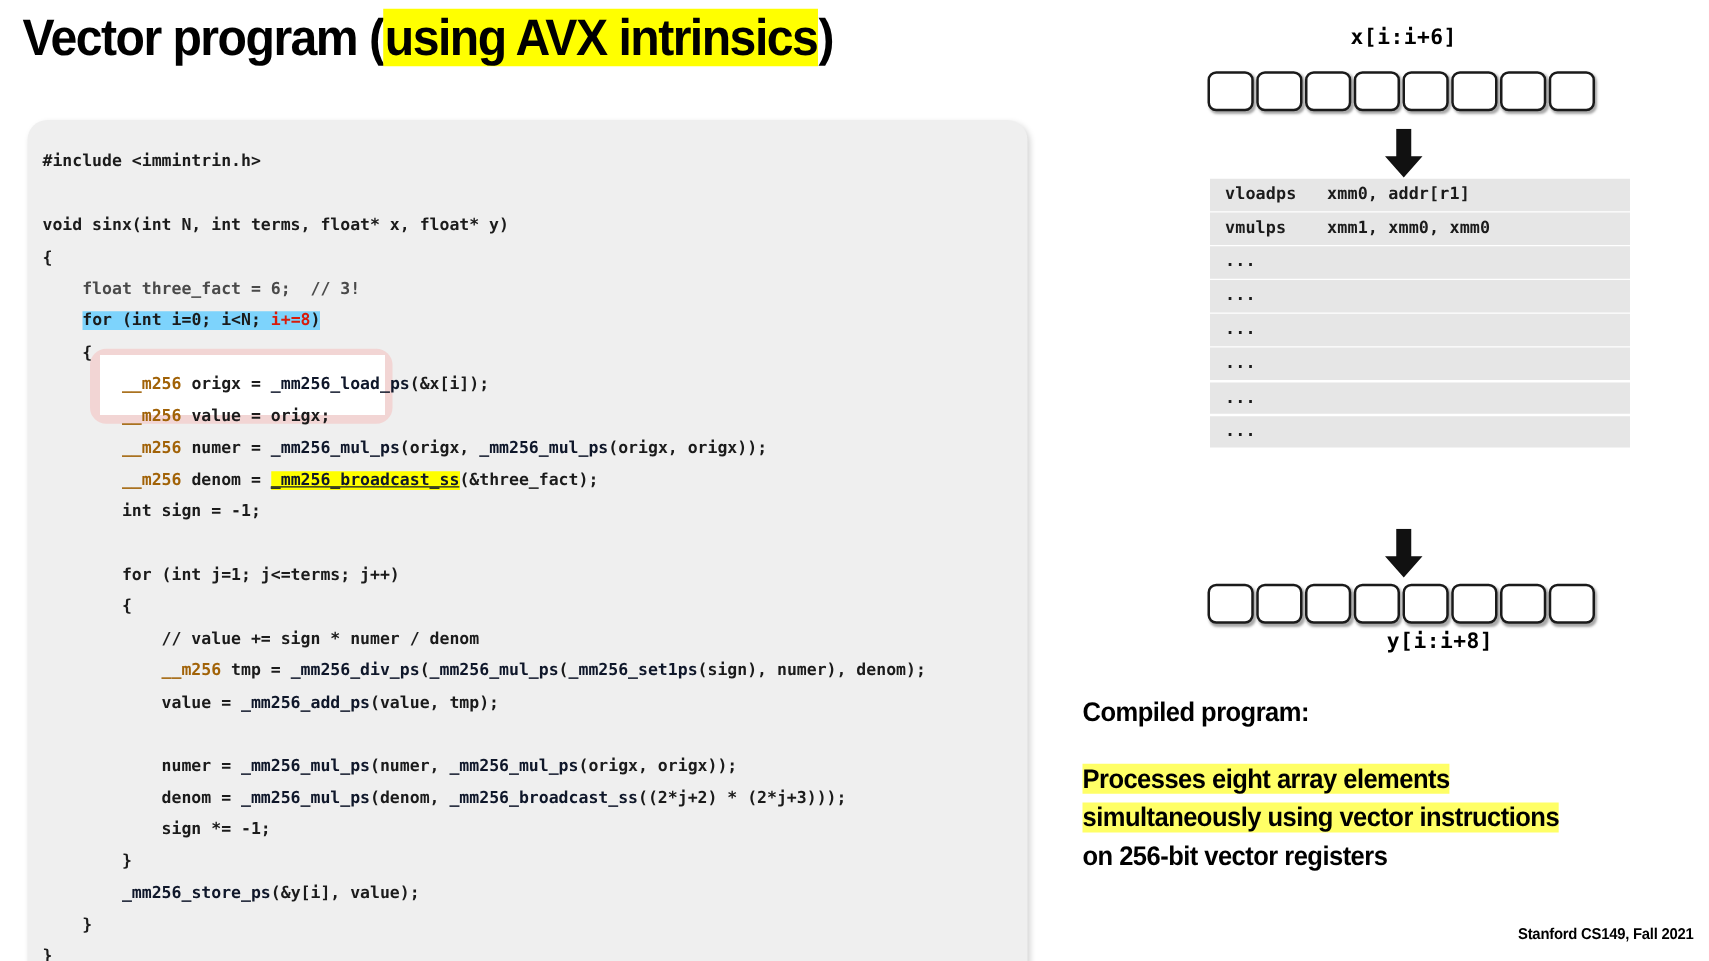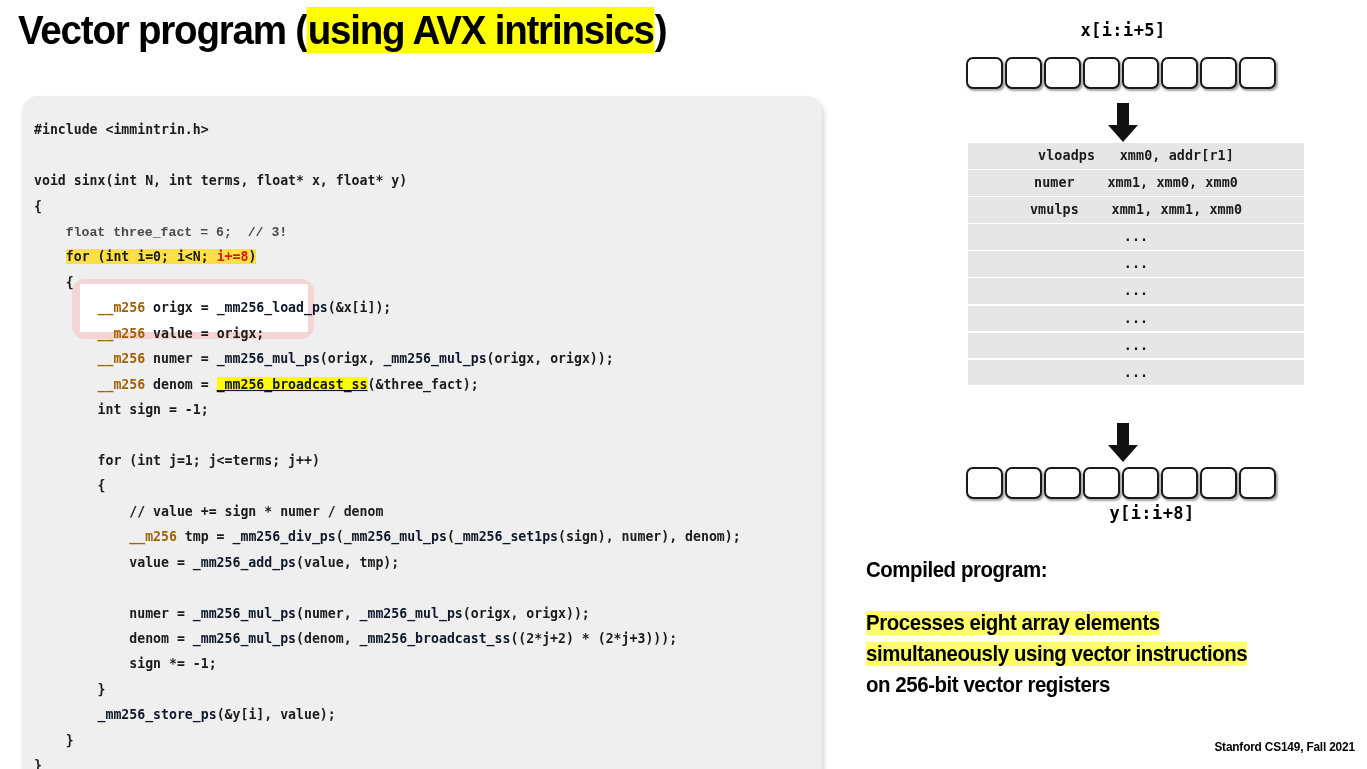--- a/index.html
+++ b/index.html
@@ -55,23 +55,23 @@
     font-size: 13.2px;
     font-weight: bold;
     line-height: 25.45px;
     color: #1b1b1b;
     white-space: pre;
     letter-spacing: 0px;
   }
   #code-lines .ln { height: 25.45px; }
   .t-type   { color: #a16207; }
   .t-fn     { color: #0f172a; }
-  .t-dim    { color: #4a4a4a; font-family: Liberation Mono, monospace; }
+  .t-dim    { color: #4a4a4a; }
   .t-red    { color: #d81b0a; }
-  .t-yel    { background: #fde047; }
+  .t-yel    { background: #7dd3fc; }
   .t-yel-u  { background: #ffff00; }
 
   
   #pink-blob {
     position: absolute;
     left: 50px;
     top: 183px;
     width: 242px;
     height: 60px;
     background: #f2d5d4;
@@ -138,23 +138,23 @@
   .instr-row {
     height: 25.5px;
     background: #e6e6e6;
     margin-bottom: 1.6px;
     font-family: "DejaVu Sans Mono", monospace;
     font-weight: bold;
     font-size: 13.4px;
     color: #1b1b1b;
     white-space: pre;
     line-height: 25.5px;
+    padding-left: 12px;
     box-sizing: border-box;
     letter-spacing: 0.1px;
-    text-align: center;
   }
 
   
   .note {
     position: absolute;
     font-family: "Liberation Sans", sans-serif;
     font-weight: bold;
     color: #000000;
     white-space: nowrap;
     letter-spacing: -0.45px;
@@ -182,43 +182,42 @@
 <body>
 
 <div id="slide-title"><span>Vector program (</span><span class="hl">using AVX intrinsics</span><span>)</span></div>
 
 <div id="code-panel">
   <div id="pink-blob"></div>
   <div id="pink-inner"></div>
   <pre id="code-lines"><div class="ln">#include &lt;immintrin.h&gt;</div><div class="ln">&nbsp;</div><div class="ln">void sinx(int N, int terms, float* x, float* y)</div><div class="ln">{</div><div class="ln"><span class="t-dim">    float three_fact = 6;  // 3!</span></div><div class="ln">    <span class="t-yel">for (int i=0; i&lt;N; <span class="t-red">i+=8</span>)</span></div><div class="ln">    {</div><div class="ln">        <span class="t-type">__m256</span> origx = <span class="t-fn">_mm256_load_ps</span>(&amp;x[i]);</div><div class="ln">        <span class="t-type">__m256</span> value = origx;</div><div class="ln">        <span class="t-type">__m256</span> numer = <span class="t-fn">_mm256_mul_ps</span>(origx, <span class="t-fn">_mm256_mul_ps</span>(origx, origx));</div><div class="ln">        <span class="t-type">__m256</span> denom = <span class="t-fn t-yel-u" style="text-decoration:underline;">_mm256_broadcast_ss</span>(&amp;three_fact);</div><div class="ln">        int sign = -1;</div><div class="ln">&nbsp;</div><div class="ln">        for (int j=1; j&lt;=terms; j++)</div><div class="ln">        {</div><div class="ln">            // value += sign * numer / denom</div><div class="ln">            <span class="t-type">__m256</span> tmp = <span class="t-fn">_mm256_div_ps</span>(<span class="t-fn">_mm256_mul_ps</span>(<span class="t-fn">_mm256_set1ps</span>(sign), numer), denom);</div><div class="ln">            value = <span class="t-fn">_mm256_add_ps</span>(value, tmp);</div><div class="ln">&nbsp;</div><div class="ln">            numer = <span class="t-fn">_mm256_mul_ps</span>(numer, <span class="t-fn">_mm256_mul_ps</span>(origx, origx));</div><div class="ln">            denom = <span class="t-fn">_mm256_mul_ps</span>(denom, <span class="t-fn">_mm256_broadcast_ss</span>((2*j+2) * (2*j+3)));</div><div class="ln">            sign *= -1;</div><div class="ln">        }</div><div class="ln">        <span class="t-fn">_mm256_store_ps</span>(&amp;y[i], value);</div><div class="ln">    }</div><div class="ln">}</div></pre>
 </div>
 
-<div id="x-label" class="arr-label">x[i:i+5]</div>
+<div id="x-label" class="arr-label">x[i:i+6]</div>
 
 <div id="boxrow-top" class="boxrow">
     <div class="cell"></div>
     <div class="cell"></div>
     <div class="cell"></div>
     <div class="cell"></div>
     <div class="cell"></div>
     <div class="cell"></div>
     <div class="cell"></div>
     <div class="cell"></div>
   </div>
 
 <div id="arrow-top" class="down-arrow">
   <svg viewBox="0 0 34 40" width="34" height="40" aria-hidden="true">
     <polygon points="11,0 23,0 23,22 32,22 17,39 2,22 11,22" fill="#111111"></polygon>
   </svg>
 </div>
 
 <div id="instr-list">
     <div class="instr-row">vloadps   xmm0, addr[r1]</div>
-    <div class="instr-row">numer    xmm1, xmm0, xmm0</div>
-    <div class="instr-row">vmulps    xmm1, xmm1, xmm0</div>
+    <div class="instr-row">vmulps    xmm1, xmm0, xmm0</div>
     <div class="instr-row">...</div>
     <div class="instr-row">...</div>
     <div class="instr-row">...</div>
     <div class="instr-row">...</div>
     <div class="instr-row">...</div>
     <div class="instr-row">...</div>
   </div>
 
 <div id="arrow-bot" class="down-arrow">
   <svg viewBox="0 0 34 40" width="34" height="40" aria-hidden="true">

